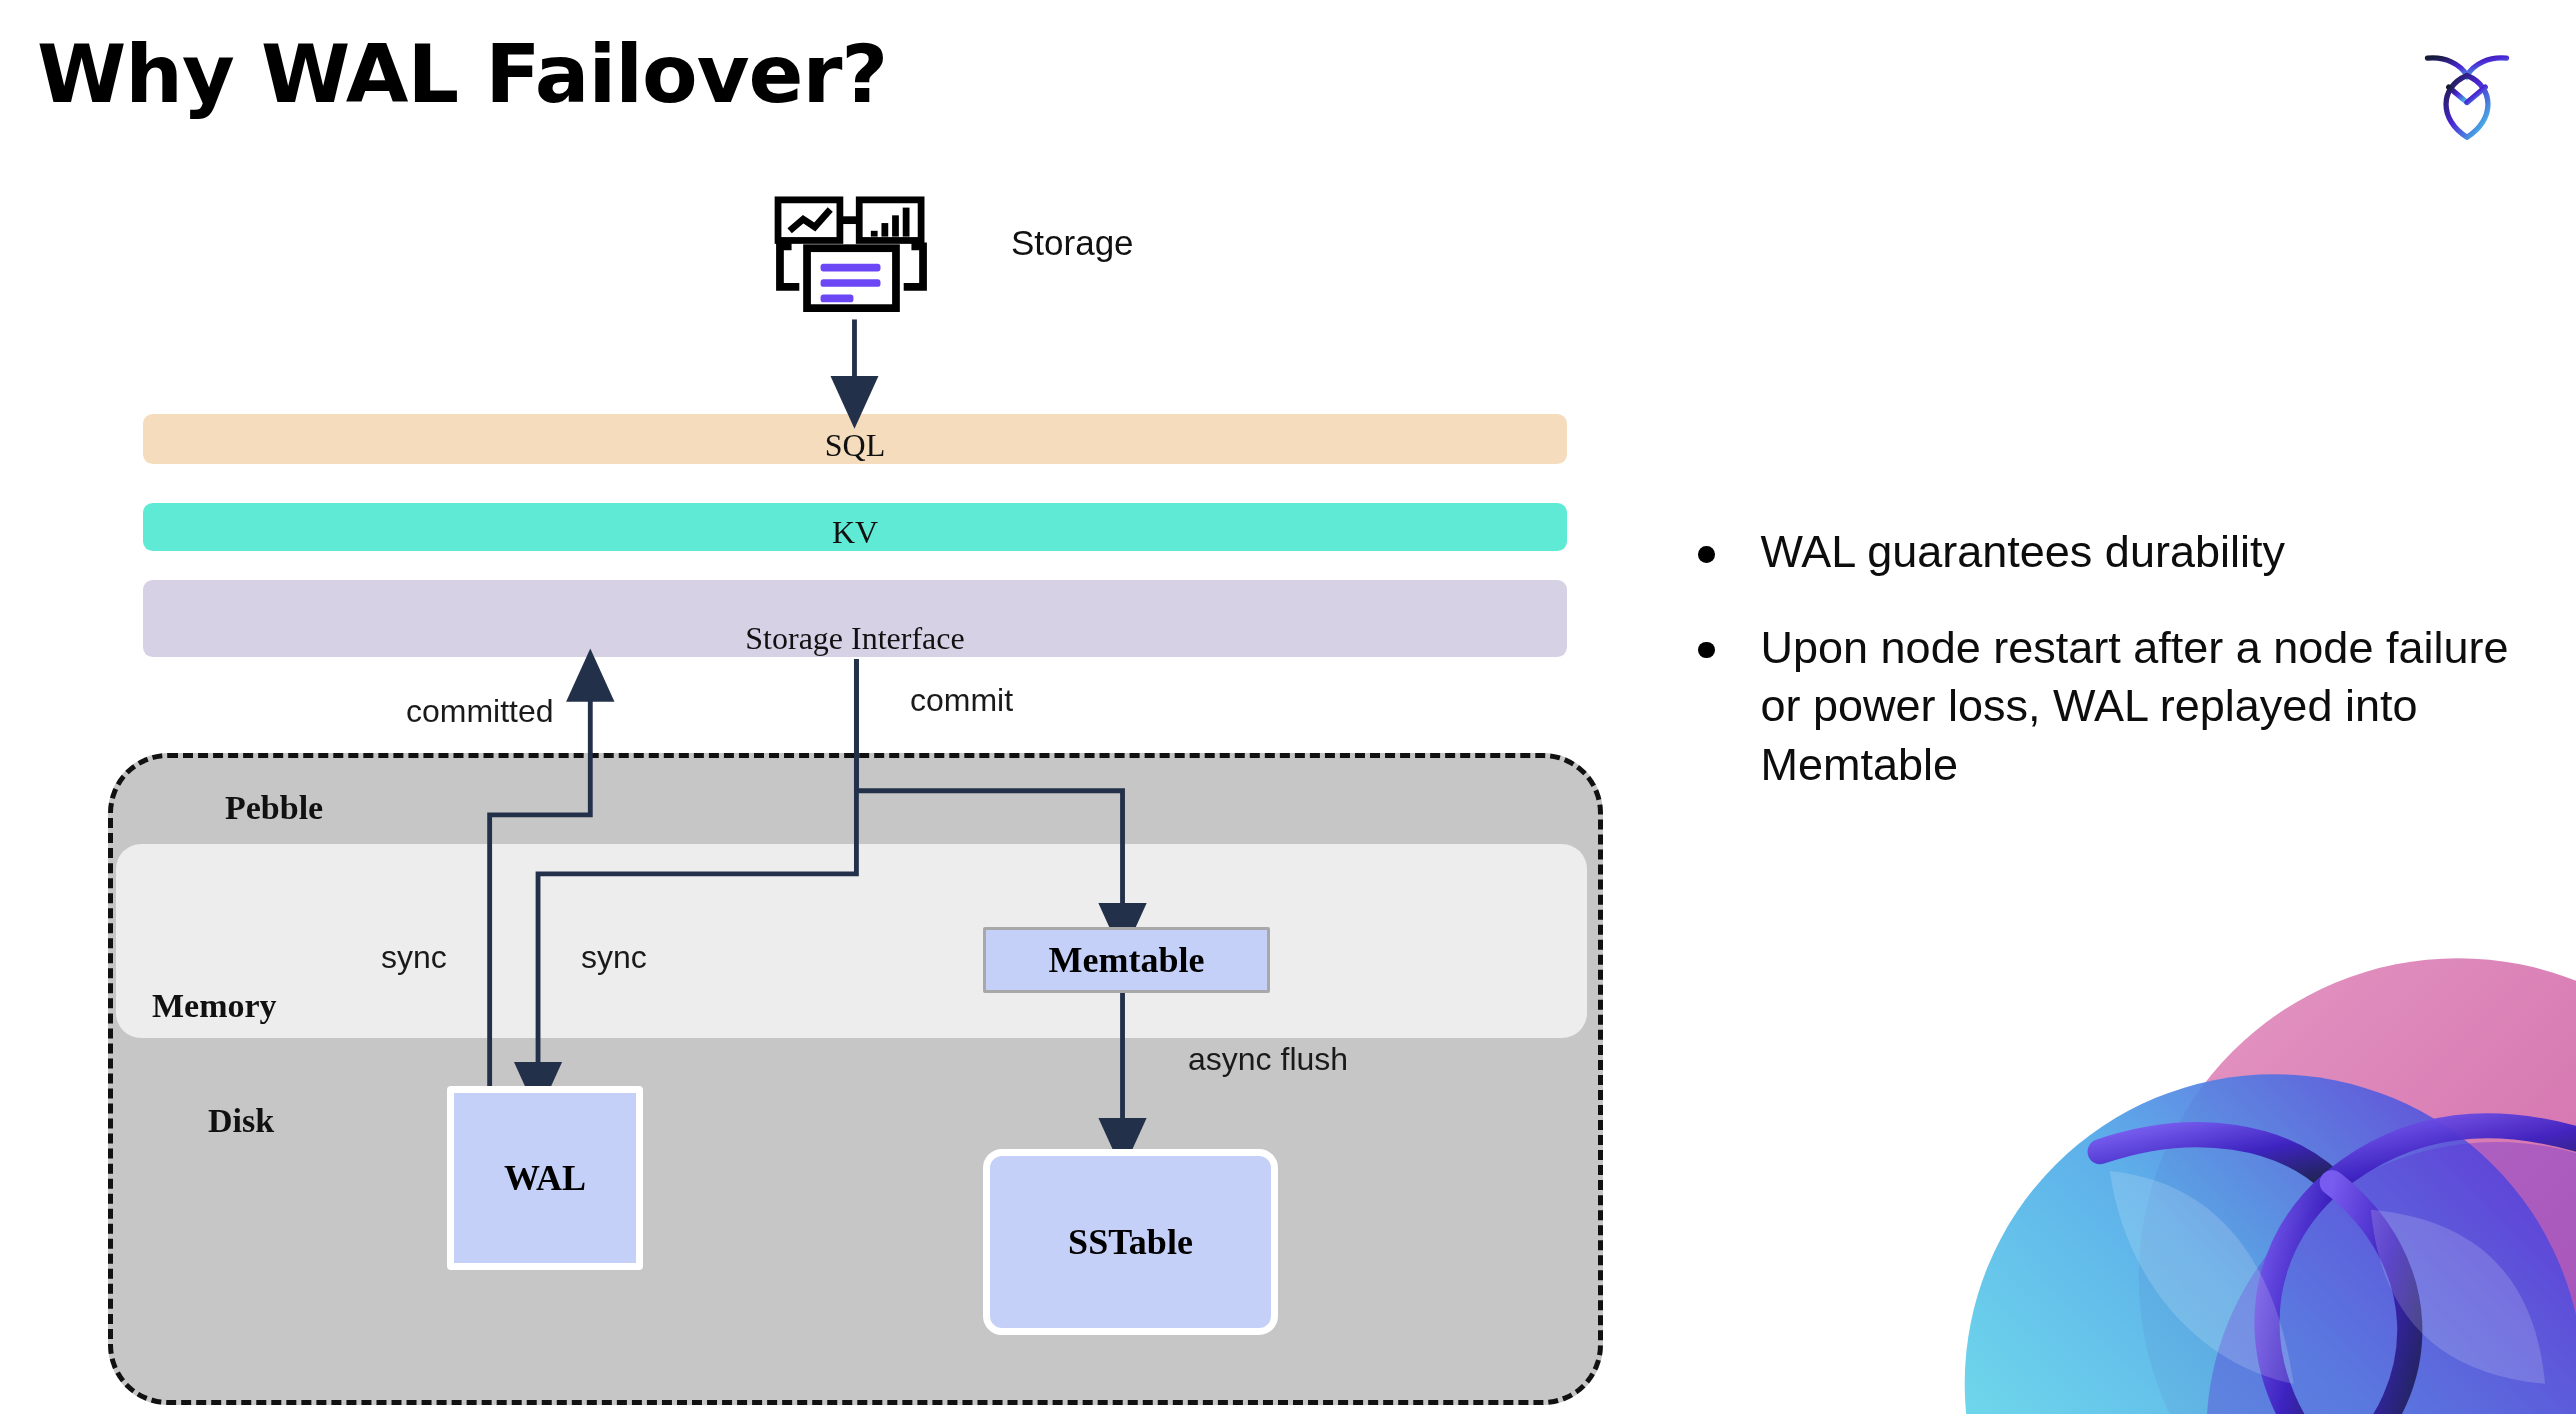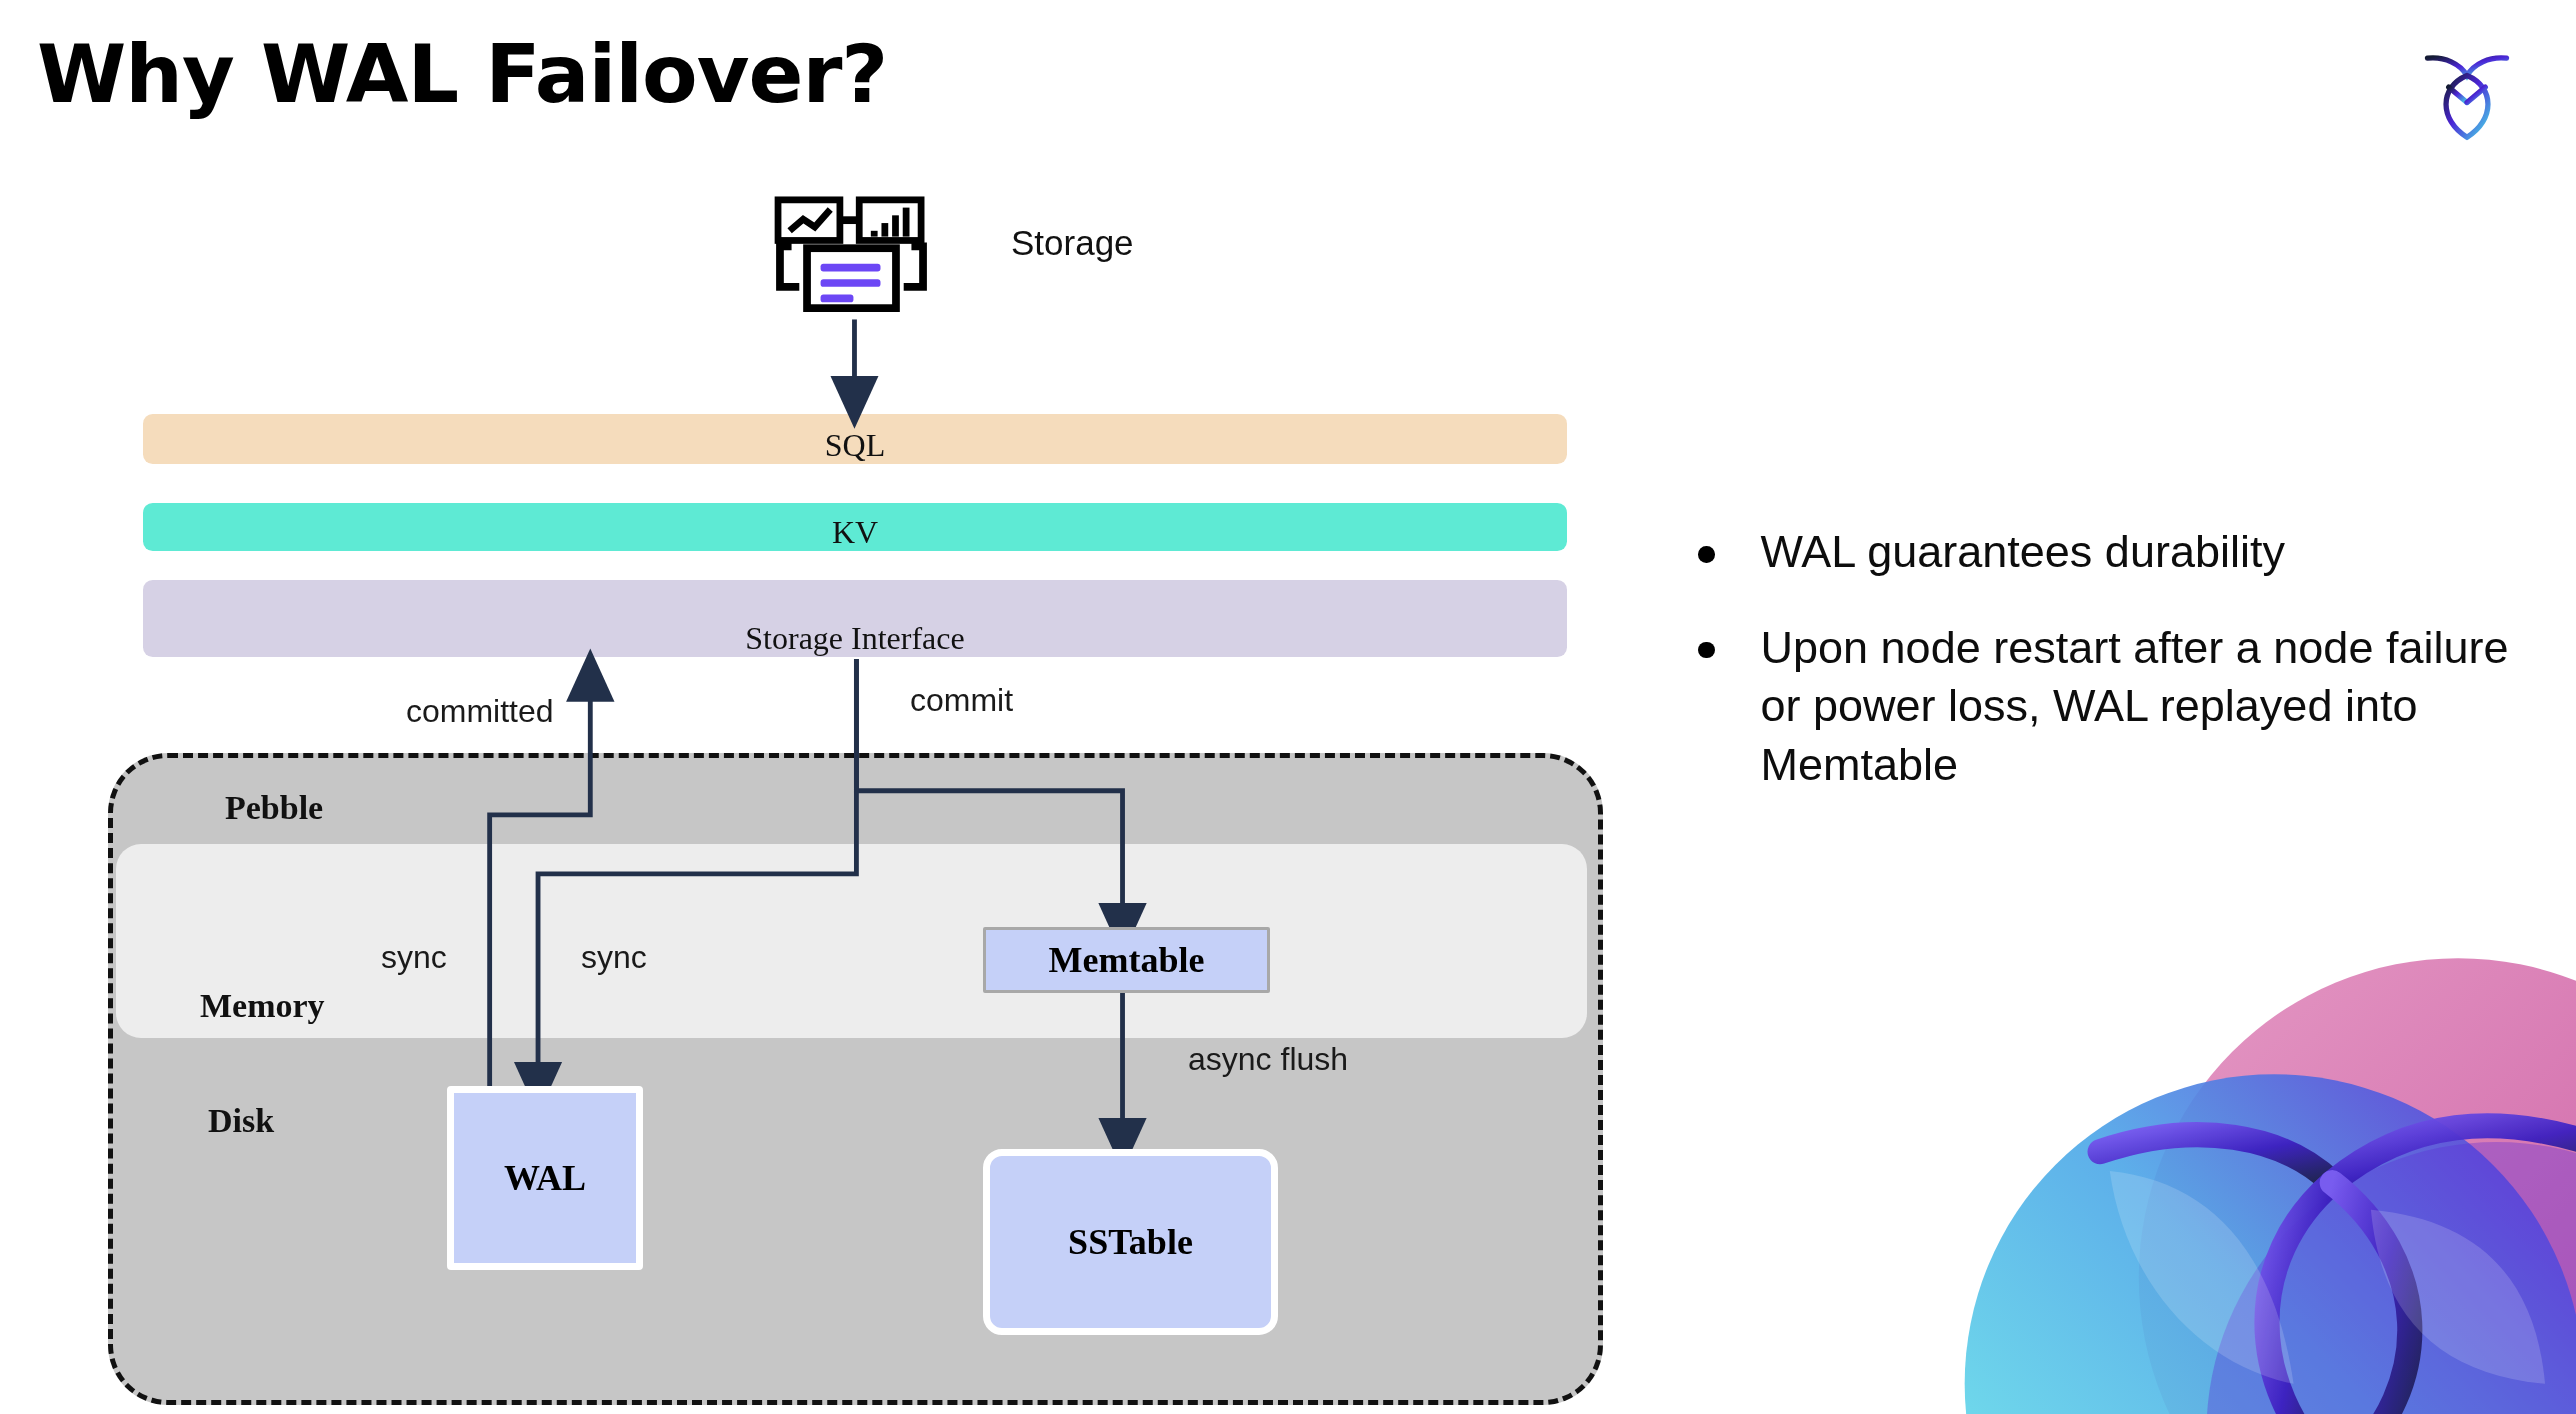--- a/index.html
+++ b/index.html
@@ -156,21 +156,21 @@
       <rect x="48" y="102" width="34" height="8" rx="3"></rect>
     </g>
   </svg>
 </div>
 <div id="client-label">Storage</div>
 
 <div id="pebble-box"></div>
 <div id="memory-box"></div>
 
 <div class="region-label" style="left:225px; top:789px;">Pebble</div>
-<div class="region-label" style="left:152px; top:987px;margin-left:48px;">Memory</div>
+<div class="region-label" style="left:152px; top:987px;">Memory</div>
 <div class="region-label" style="left:208px; top:1102px;">Disk</div>
 
 <div class="layer-bar" style="left:143px; top:414px; width:1424px; height:50px; background:#F5DCBC;">
   <span>SQL</span>
 </div>
 <div class="layer-bar" style="left:143px; top:503px; width:1424px; height:48px; background:#5eead4;">
   <span>KV</span>
 </div>
 <div class="layer-bar" style="left:143px; top:580px; width:1424px; height:77px; background:#D6D1E5;">
   <span>Storage Interface</span>

